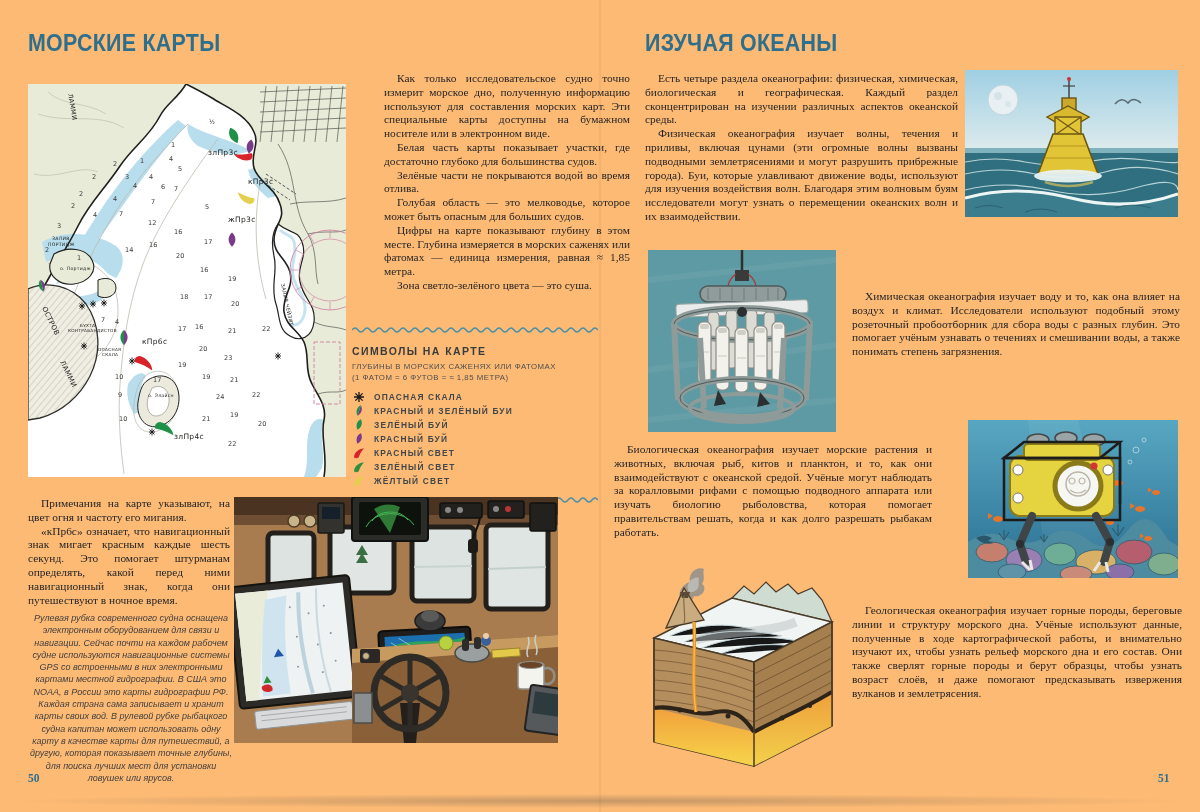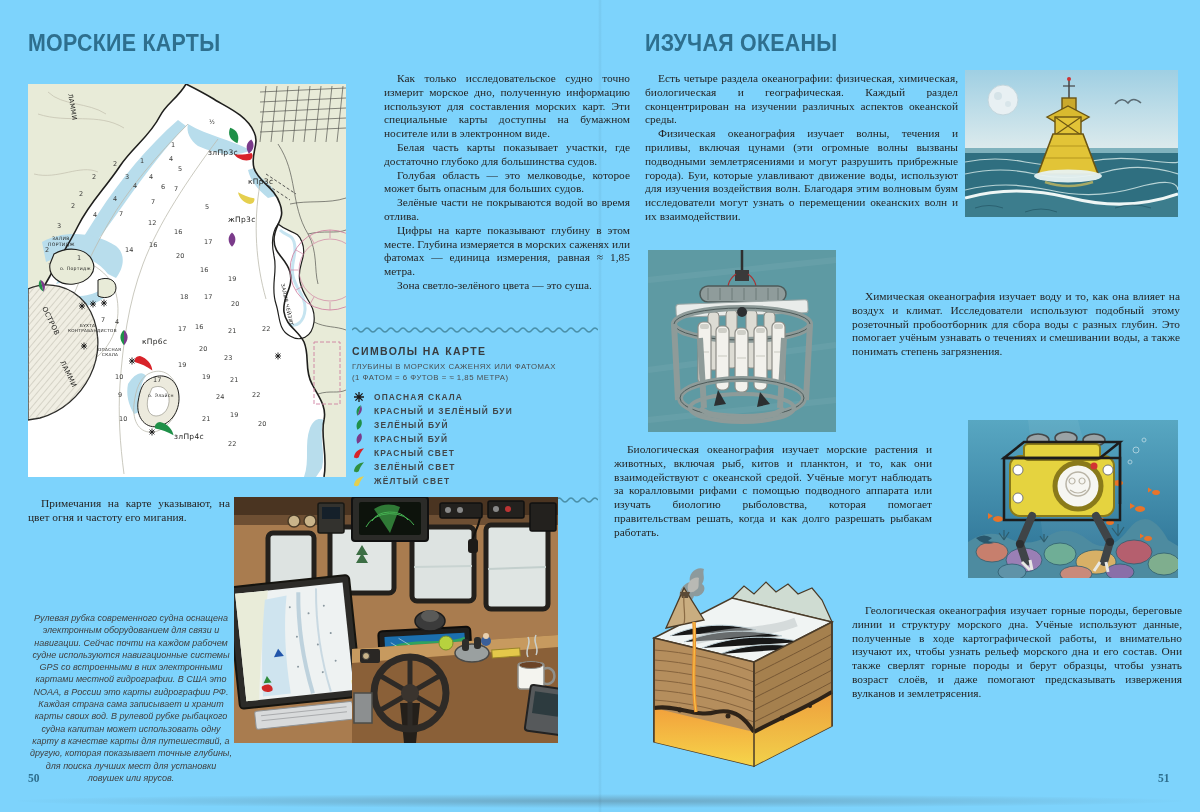--- a/index.html
+++ b/index.html
@@ -1,16 +1,16 @@
 <!DOCTYPE html>
 <html><head>
 <meta charset="utf-8">
 <style>
   html,body{margin:0;padding:0;background:#e9e9e7;}
-  .stage{position:relative;width:1200px;height:812px;background:#7dd3fc;overflow:hidden;
+  .stage{position:relative;width:1200px;height:812px;background:#fdba74;overflow:hidden;
          font-family:"Liberation Serif", serif;}
   .seam{position:absolute;left:598px;top:0;width:4px;height:100%;
         background:linear-gradient(90deg,transparent,rgba(0,0,0,.05),transparent);}
   .bottom-shadow{position:absolute;left:16px;right:16px;bottom:4px;height:14px;border-radius:50%;
         background:radial-gradient(ellipse at center, rgba(70,70,70,.30) 0%, rgba(70,70,70,0) 72%);}
   .page-title{position:absolute;font-family:"Liberation Sans",sans-serif;font-weight:bold;
         font-size:23px;color:#2e6f8e;letter-spacing:.3px;transform:scaleX(.93);transform-origin:left top;white-space:nowrap;}
   .body-text{position:absolute;font-size:11.4px;line-height:13.8px;color:#262626;text-align:justify;}
   .body-text p{margin:0;text-indent:13px;}
   .caption{position:absolute;font-family:"Liberation Sans",sans-serif;font-style:italic;
@@ -208,22 +208,22 @@
         <text x="220" y="100" class="map-label" font-size="7.5">кПр3с</text>
         <text x="200" y="138" class="map-label" font-size="7.5">жПр3с</text>
         <text x="114" y="260" class="map-label" font-size="7.5">кПр6с</text>
         <text x="146" y="355" class="map-label" font-size="7.5">злПр4с</text>
       </g>
   </svg>
 
   <div class="body-text" style="left:352px;top:72px;width:246px;margin-left:32px;">
     <p>Как только исследовательское судно точно измерит морское дно, полученную информацию используют для составления морских карт. Эти специальные карты доступны на бумажном носителе или в электронном виде.</p>
     <p>Белая часть карты показывает участки, где достаточно глубоко для большинства судов.</p>
+    <p>Зелёные части не покрываются водой во время отлива.</p>
     <p>Голубая область — это мелководье, которое может быть опасным для больших судов.</p>
-    <p>Зелёные части не покрываются водой во время отлива.</p>
     <p>Цифры на карте показывают глубину в этом месте. Глубина измеряется в морских саженях или фатомах — единица измерения, равная ≈ 1,85 метра.</p>
     <p>Зона светло-зелёного цвета — это суша.</p>
   </div>
 
   <div class="legend">
     <svg class="wavy" width="246" height="9">
         <path d="M0,5 Q3,1 6,5 T12,5 T18,5 T24,5 T30,5 T36,5 T42,5 T48,5 T54,5 T60,5 T66,5 T72,5 T78,5 T84,5 T90,5 T96,5 T102,5 T108,5 T114,5 T120,5 T126,5 T132,5 T138,5 T144,5 T150,5 T156,5 T162,5 T168,5 T174,5 T180,5 T186,5 T192,5 T198,5 T204,5 T210,5 T216,5 T222,5 T228,5 T234,5 T240,5 T246,5" fill="none" stroke="#4a8fa8" stroke-width="1.4"></path>
       </svg>
     <div class="legend-title">СИМВОЛЫ НА КАРТЕ</div>
     <div class="legend-sub">
@@ -289,20 +289,21 @@
       </span>
         <span class="lb">ЖЁЛТЫЙ СВЕТ</span>
     </div>
     <svg class="wavy" width="246" height="9" style="margin-top:7px">
         <path d="M0,5 Q3,1 6,5 T12,5 T18,5 T24,5 T30,5 T36,5 T42,5 T48,5 T54,5 T60,5 T66,5 T72,5 T78,5 T84,5 T90,5 T96,5 T102,5 T108,5 T114,5 T120,5 T126,5 T132,5 T138,5 T144,5 T150,5 T156,5 T162,5 T168,5 T174,5 T180,5 T186,5 T192,5 T198,5 T204,5 T210,5 T216,5 T222,5 T228,5 T234,5 T240,5 T246,5" fill="none" stroke="#4a8fa8" stroke-width="1.4"></path>
       </svg>
   </div>
 
   <div class="body-text" style="left:28px;top:497px;width:202px;">
     <p>Примечания на карте указывают, на цвет огня и частоту его мигания.</p>
+    <p>«кПр6с» означает, что навигационный знак мигает красным каждые шесть секунд. Это помогает штурманам определять, какой перед ними навигационный знак, когда они путешествуют в ночное время.</p>
   </div>
   <div class="caption" style="left:28px;top:612px;width:206px;">Рулевая рубка современного судна оснащена электронным оборудованием для связи и навигации. Сейчас почти на каждом рабочем судне используются навигационные системы GPS со встроенными в них электронными картами местной гидрографии. В США это NOAA, в России это карты гидрографии РФ. Каждая страна сама записывает и хранит карты своих вод. В рулевой рубке рыбацкого судна капитан может использовать одну карту в качестве карты для путешествий, а другую, которая показывает точные глубины, для поиска лучших мест для установки ловушек или ярусов.</div>
 
   <svg class="illus" style="left:234px;top:497px;" width="324" height="246" viewBox="0 0 324 246">
     <rect width="324" height="246" fill="#a97c4f"></rect>
     <rect width="324" height="18" fill="#4a3421"></rect>
     <rect y="18" width="324" height="10" fill="#6e4f33"></rect>
 
     <g>
       <rect x="34" y="36" width="46" height="58" rx="5" fill="#dde3e1" stroke="#23201c" stroke-width="5"></rect>

